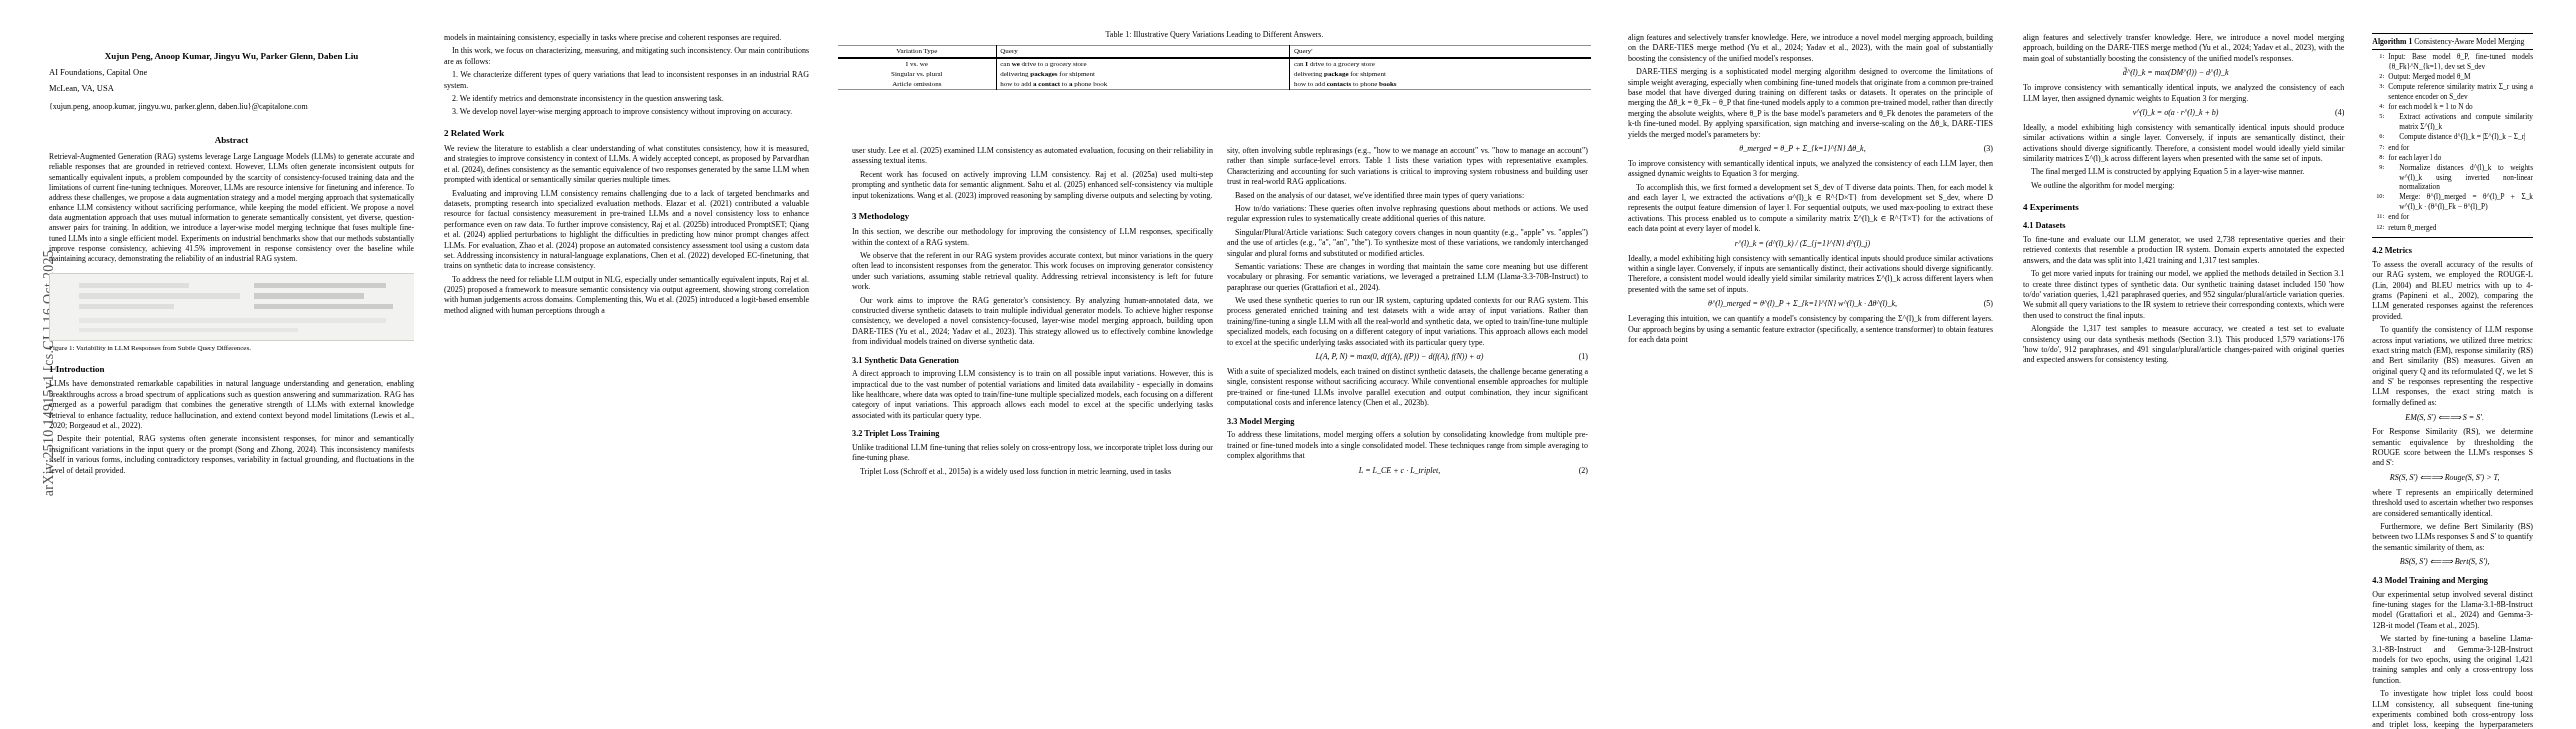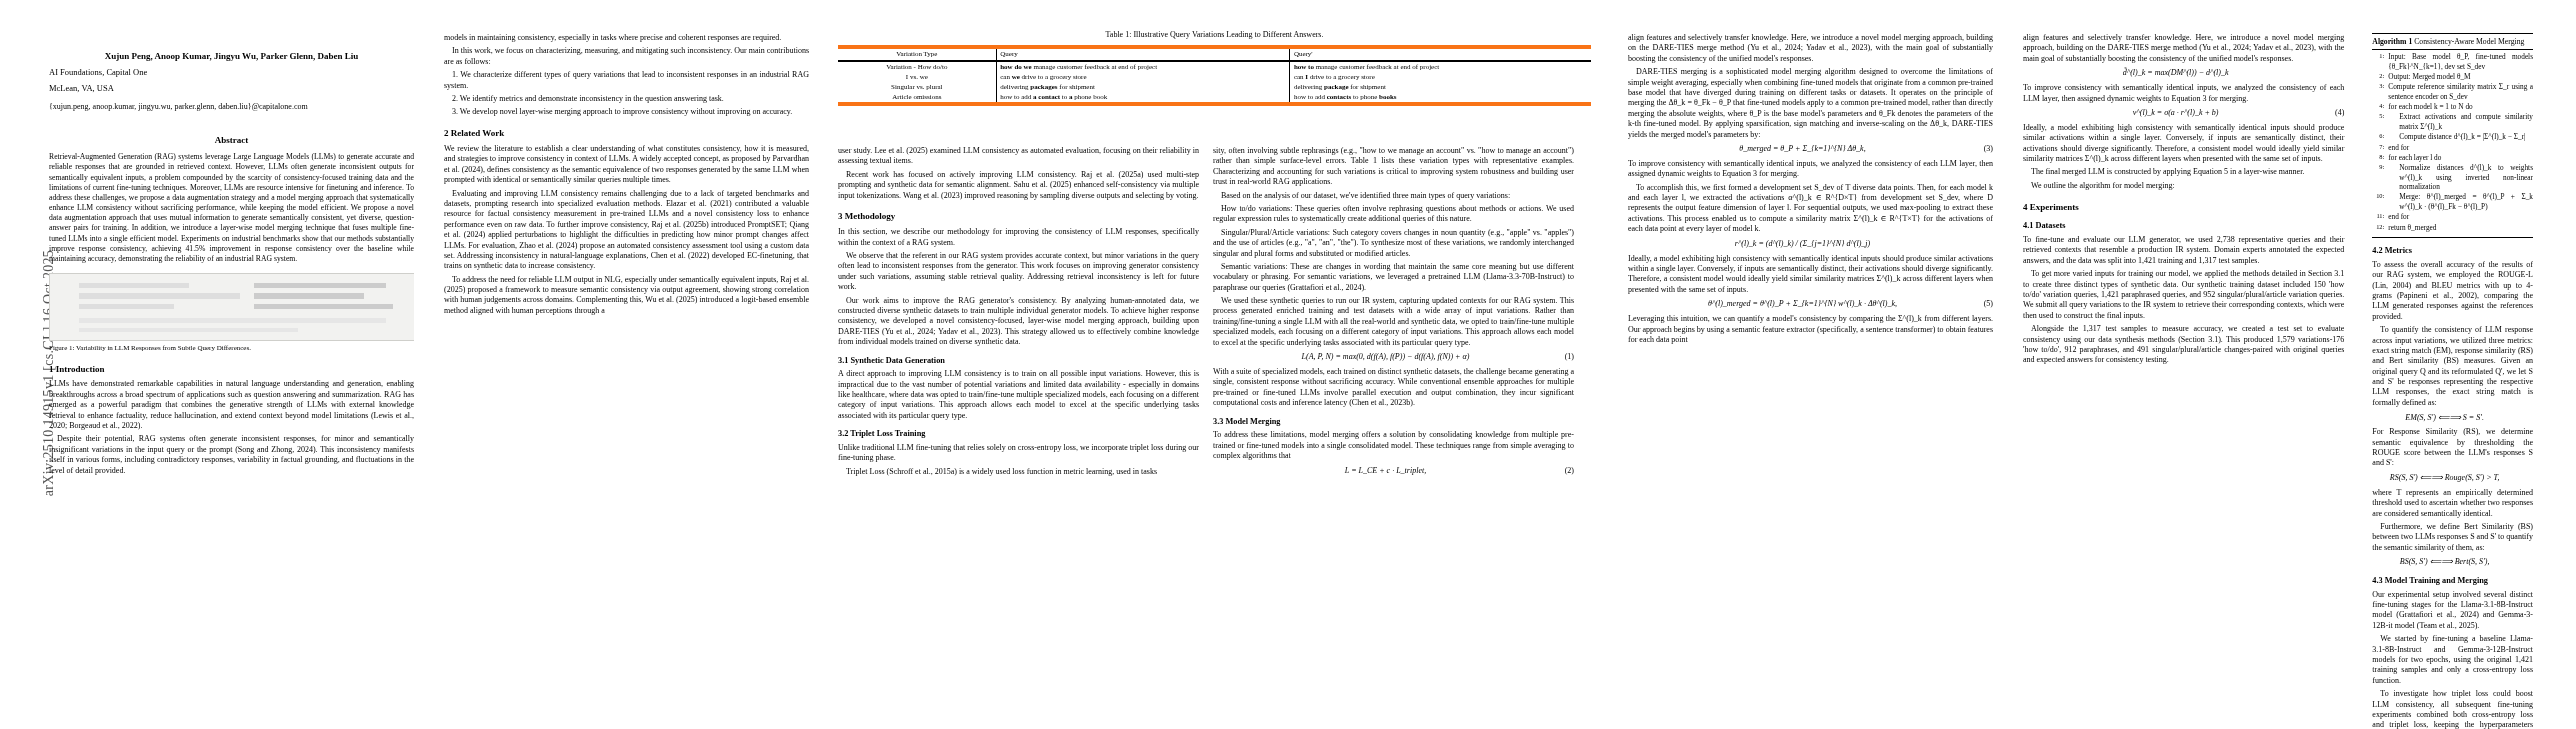--- a/index.html
+++ b/index.html
@@ -53,21 +53,21 @@
       font-style:italic;position:relative;text-indent:0;}
   .eq .body{flex:1;text-align:center;}
   .eq .num{font-style:normal;width:16px;text-align:right;}
 
   
   .tablewrap{position:absolute;left:838px;top:30px;width:753px;}
   .tabcap{font-size:8px;text-align:center;margin-bottom:5.5px;}
   table.t1{border-collapse:collapse;width:100%;font-size:7px;line-height:1.25;}
   table.t1 th{font-weight:normal;text-align:left;padding:1.2px 3.6px;}
   table.t1 td{padding:0.6px 3.6px;vertical-align:top;}
-  .trule-top{border-top:4px solid #f97316;}
+  .trule-top{border-top:1px solid #f97316;}
   .dbl{border-top:0.7px solid #000;border-bottom:1.5px double #000;}
   table.t1 .c1{width:21%;text-align:center;}
   table.t1 .c2{width:39%;border-left:0.6px solid #000;}
   table.t1 .c3{width:40%;border-left:0.6px solid #000;}
 
   
   .algo{border-top:1px solid #000;border-bottom:1px solid #000;
         padding:3px 0 4.3px 0;font-size:7.3px;line-height:1.32;}
   .algo .hd{font-size:7.7px;padding-bottom:1.8px;border-bottom:0.6px solid #000;margin-bottom:2.4px;}
   .algo .hd b{font-weight:bold;}
@@ -133,25 +133,20 @@
           <th class="c1">Variation Type</th>
           <th class="c2">Query</th>
           <th class="c3">Query'</th>
         </tr>
       </thead>
       <tbody>
         <tr class="dbl">
             <td colspan="3" style="padding:0;height:0.6px;border:0;"></td>
           </tr>
         <tr>
-          <td class="c1" style="vertical-align:bottom;">Variation - How do/to</td>
-          <td class="c2"><b>how do we</b><span> manage customer feedback at end of project</span></td>
-          <td class="c3"><b>how to</b><span> manage customer feedback at end of project</span></td>
-        </tr>
-        <tr>
           <td class="c1">I vs. we</td>
           <td class="c2"><span>can </span><b>we</b><span> drive to a grocery store</span></td>
           <td class="c3"><span>can </span><b>I</b><span> drive to a grocery store</span></td>
         </tr>
         <tr>
           <td class="c1">Singular vs. plural</td>
           <td class="c2"><span>delivering </span><b>packages</b><span> for shipment</span></td>
           <td class="c3"><span>delivering </span><b>package</b><span> for shipment</span></td>
         </tr>
         <tr>
@@ -160,21 +155,21 @@
           <td class="c3"><span>how to add </span><b>contacts</b><span> to phone </span><b>books</b></td>
         </tr>
         <tr class="trule-top">
             <td colspan="3" style="padding:0;height:0.6px;border-bottom:0;"></td>
           </tr>
       </tbody>
     </table>
   </div>
 
   <div class="col" id="col3" style="top:146px;height:571px;">
-    <div style="display:flex;gap:14px;">
+    <div style="display:flex;gap:14px;margin-left:14px;">
       <div style="width:361px;">
         <p class="noind">user study. Lee et al. (2025) examined LLM consistency as automated evaluation, focusing on their reliability in assessing textual items.</p>
         <p>Recent work has focused on actively improving LLM consistency. Raj et al. (2025a) used multi-step prompting and synthetic data for semantic alignment. Sahu et al. (2025) enhanced self-consistency via multiple input tokenizations. Wang et al. (2023) improved reasoning by sampling diverse outputs and selecting by voting.</p>
         <h2 class="sec">3   Methodology</h2>
         <p class="noind">In this section, we describe our methodology for improving the consistency of LLM responses, specifically within the context of a RAG system.</p>
         <p>We observe that the referent in our RAG system provides accurate context, but minor variations in the query often lead to inconsistent responses from the generator. This work focuses on improving generator consistency under such variations, assuming stable retrieval quality. Addressing retrieval inconsistency is left for future work.</p>
         <p>Our work aims to improve the RAG generator's consistency. By analyzing human-annotated data, we constructed diverse synthetic datasets to train multiple individual generator models. To achieve higher response consistency, we developed a novel consistency-focused, layer-wise model merging approach, building upon DARE-TIES (Yu et al., 2024; Yadav et al., 2023). This strategy allowed us to effectively combine knowledge from individual models trained on diverse synthetic data.</p>
         <h3 class="sub">3.1   Synthetic Data Generation</h3>
         <p class="noind">A direct approach to improving LLM consistency is to train on all possible input variations. However, this is impractical due to the vast number of potential variations and limited data availability - especially in domains like healthcare, where data was opted to train/fine-tune multiple specialized models, each focusing on a different category of input variations. This approach allows each model to excel at the specific underlying tasks associated with its particular query type.</p>
         <h3 class="sub">3.2   Triplet Loss Training</h3>

